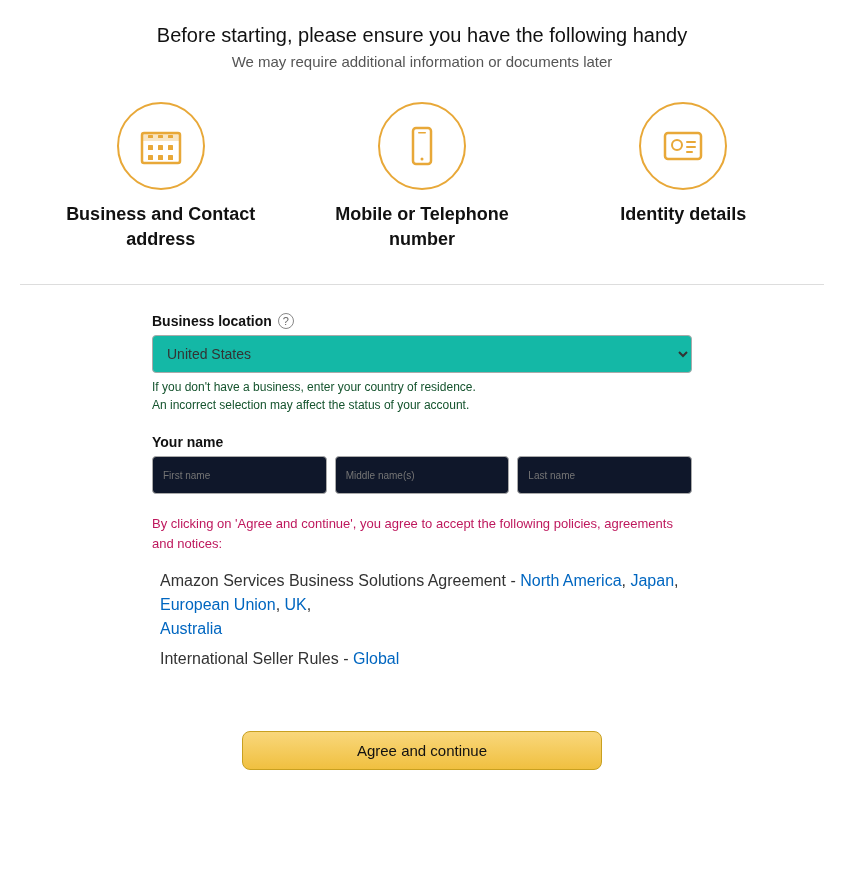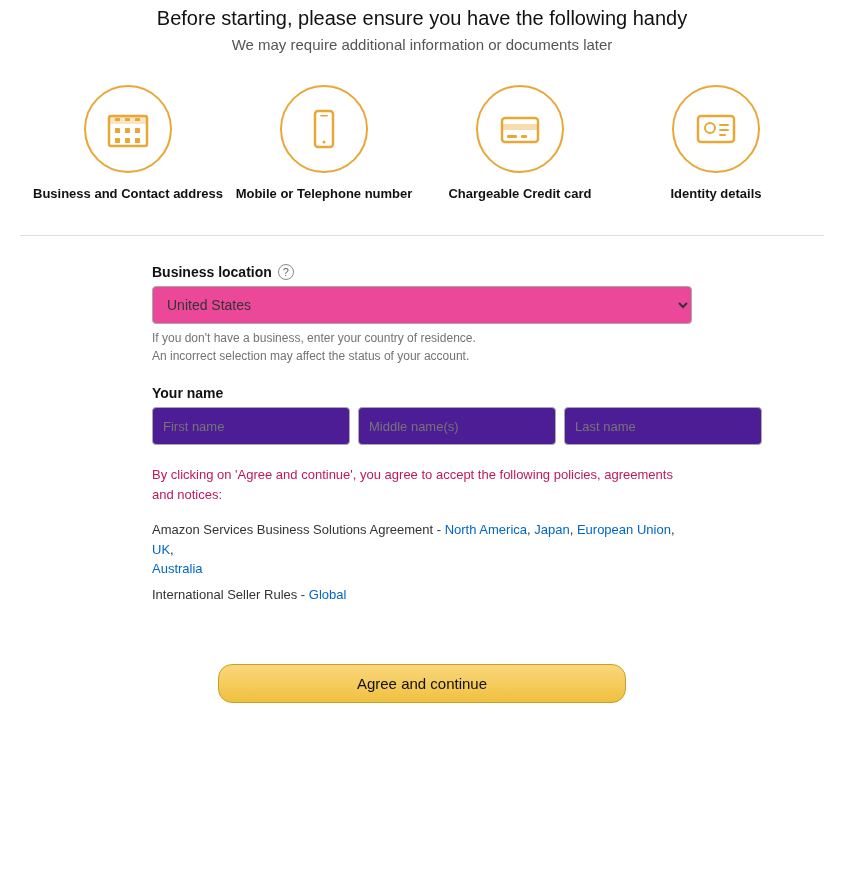--- a/index.html
+++ b/index.html
@@ -6,21 +6,21 @@
     body {
       font-family: Arial, sans-serif;
       background: #fff;
       color: #333;
       width: 844px;
       min-height: 880px;
     }
 
     .page-container {
       max-width: 844px;
-      padding: 7px 20px;
+      padding: 24px 20px;
     }
 
     .header-section {
       text-align: center;
       margin-bottom: 32px;
     }
 
     .header-title {
       font-size: 20px;
       font-weight: 400;
@@ -60,21 +60,21 @@
       margin-bottom: 12px;
     }
 
     .icon-circle svg {
       width: 46px;
       height: 46px;
       fill: #e8a838;
     }
 
     .icon-label {
-      font-size: 13px;
+      font-size: 18px;
       font-weight: 700;
       color: #111;
       line-height: 1.4;
     }
 
     .divider {
       border: none;
       border-top: 1px solid #ddd;
       margin: 0 0 28px 0;
     }
@@ -112,89 +112,90 @@
       cursor: pointer;
       font-weight: 400;
     }
 
     .field-select {
       width: 100%;
       padding: 8px 10px;
       font-size: 14px;
       border: 1px solid #aaa;
       border-radius: 4px;
-      background: #ec4899;
+      background: #14b8a6;
       color: #333;
       appearance: auto;
       cursor: pointer;
       height: 38px;
     }
 
     .field-hint {
       font-size: 12px;
-      color: #737373;
+      color: #14532d;
       margin-top: 5px;
       line-height: 1.5;
     }
 
     .name-fields {
       display: flex;
       gap: 8px;
     }
 
     .name-input {
       flex: 1;
       padding: 8px 10px;
-      font-size: 13px;
+      font-size: 10px;
       border: 1px solid #aaa;
       border-radius: 4px;
-      background: #4c1d95;
+      background: #0f172a;
       color: #999;
       height: 38px;
     }
 
     .agreements-section {
       max-width: 580px;
       margin: 0 auto;
       padding: 0 20px;
       margin-bottom: 40px;
     }
 
     .agreements-intro {
       font-size: 13px;
       color: #be185d;
       margin-bottom: 16px;
       line-height: 1.5;
     }
 
     .agreement-item {
-      font-size: 13px;
+      font-size: 16px;
       color: #333;
       margin-bottom: 6px;
       line-height: 1.5;
+      margin-left: 8px;
     }
 
     .agreement-link {
       color: #0066c0;
       text-decoration: none;
     }
 
     .button-section {
       display: flex;
       justify-content: center;
       margin-top: 60px;
       margin-bottom: 20px;
     }
 
     .agree-button {
       background: linear-gradient(to bottom, #f9d77b, #f0c040);
       border: 1px solid #c8a020;
-      border-radius: 14px;
+      border-radius: 8px;
       padding: 10px 0;
-      width: 408px;
+      width: 360px;
       font-size: 15px;
       color: #111;
       cursor: pointer;
       text-align: center;
     }
   </style>
 </head>
 <body>
 
 <div class="page-container">
@@ -229,31 +230,20 @@
       <div class="icon-circle">
         <svg viewBox="0 0 46 46" xmlns="http://www.w3.org/2000/svg">
           <rect x="14" y="5" width="18" height="36" rx="3" fill="none" stroke="#e8a838" stroke-width="2.5"></rect>
           <circle cx="23" cy="36" r="1.5" fill="#e8a838"></circle>
           <rect x="19" y="9" width="8" height="1.5" rx="0.75" fill="#e8a838"></rect>
         </svg>
       </div>
       <div class="icon-label">Mobile or Telephone number</div>
     </div>
 
-    <div class="icon-item">
-      <div class="icon-circle">
-        <svg viewBox="0 0 46 46" xmlns="http://www.w3.org/2000/svg">
-          <rect x="5" y="12" width="36" height="24" rx="3" fill="none" stroke="#e8a838" stroke-width="2.5"></rect>
-          <rect x="5" y="18" width="36" height="6" fill="#e8a838" opacity="0.4"></rect>
-          <rect x="10" y="29" width="10" height="3" rx="1" fill="#e8a838"></rect>
-          <rect x="24" y="29" width="6" height="3" rx="1" fill="#e8a838"></rect>
-        </svg>
-      </div>
-      <div class="icon-label">Chargeable Credit card</div>
-    </div>
 
     <div class="icon-item">
       <div class="icon-circle">
         <svg viewBox="0 0 46 46" xmlns="http://www.w3.org/2000/svg">
           <rect x="5" y="10" width="36" height="26" rx="3" fill="none" stroke="#e8a838" stroke-width="2.5"></rect>
           <circle cx="17" cy="22" r="5" fill="none" stroke="#e8a838" stroke-width="2"></circle>
           <rect x="26" y="18" width="10" height="2" rx="1" fill="#e8a838"></rect>
           <rect x="26" y="23" width="10" height="2" rx="1" fill="#e8a838"></rect>
           <rect x="26" y="28" width="7" height="2" rx="1" fill="#e8a838"></rect>
         </svg>

